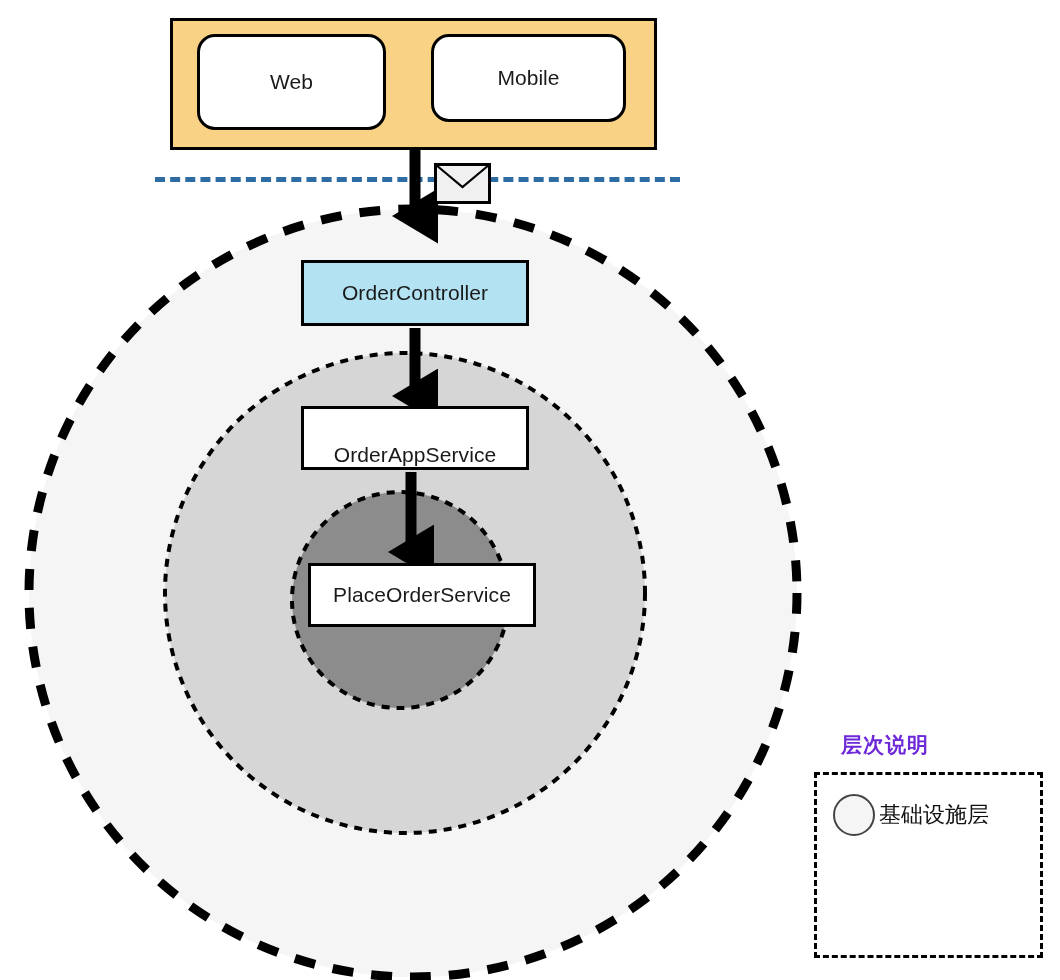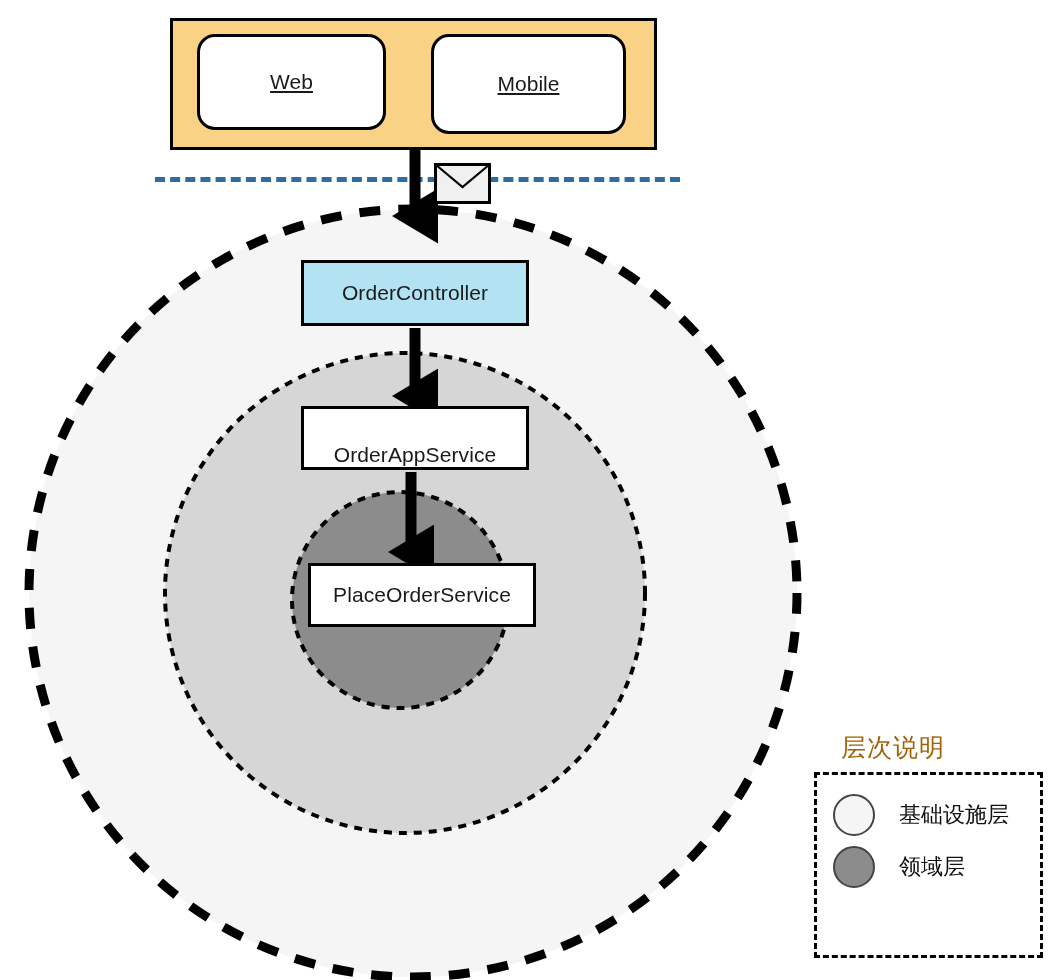--- a/index.html
+++ b/index.html
@@ -40,33 +40,32 @@
     position: absolute;
     background: #ffffff;
     border: 3.5px solid #000000;
     border-radius: 18px;
     box-sizing: border-box;
     display: flex;
     align-items: center;
     justify-content: center;
     font-size: 21px;
     color: #1a1a1a;
-    text-decoration: underline;
   }
   .chip-web {
     left: 197px;
     top: 34px;
     width: 189px;
     height: 96px;
   }
   .chip-mobile {
     left: 431px;
     top: 34px;
     width: 195px;
-    height: 100px;
+    height: 88px;
   }
 
   
   .boundary-line {
     position: absolute;
     left: 155px;
     top: 177px;
     width: 525px;
     height: 0;
     border-top: 5px dashed #2e6da4;
@@ -116,23 +115,23 @@
     height: 64px;
     background: #ffffff;
     margin-left: 20px;
   }
 
   
   .legend-title {
     position: absolute;
     left: 841px;
     top: 731px;
-    font-size: 25px;
-    font-weight: normal;
-    color: #a16207;
+    font-size: 21px;
+    font-weight: bold;
+    color: #6d28d9;
     letter-spacing: 1px;
   }
   .legend-box {
     position: absolute;
     left: 814px;
     top: 772px;
     width: 229px;
     height: 186px;
     box-sizing: border-box;
     border: 3px dashed #000000;
@@ -144,21 +143,21 @@
     height: 52px;
   }
   .legend-swatch {
     width: 38px;
     height: 38px;
     border-radius: 50%;
     border: 2px solid #444444;
     flex: 0 0 auto;
   }
   .legend-label {
-    margin-left: 24px;
+    margin-left: 4px;
     font-size: 22px;
     color: #111111;
   }
 </style>
 </head>
 <body>
 
 <div id="canvas">
 
   <svg class="layer" viewBox="0 0 1060 980">
@@ -205,19 +204,15 @@
   <div class="node node-domainservice">
     <span>PlaceOrderService</span>
   </div>
 
   <div class="legend-title">层次说明</div>
   <div class="legend-box">
     <div class="legend-row">
       <span class="legend-swatch" style="background:#f5f5f5;"></span>
       <span class="legend-label">基础设施层</span>
     </div>
-    <div class="legend-row">
-      <span class="legend-swatch" style="background:#8c8c8c;"></span>
-      <span class="legend-label">领域层</span>
-    </div>
   </div>
 
 </div>
 
 </body></html>

